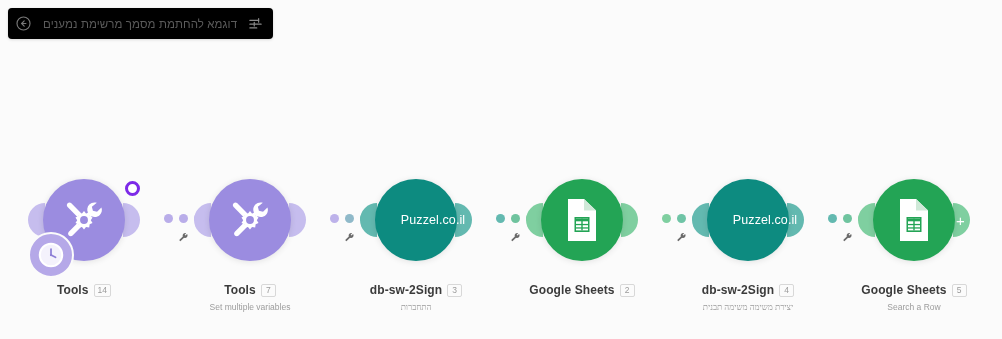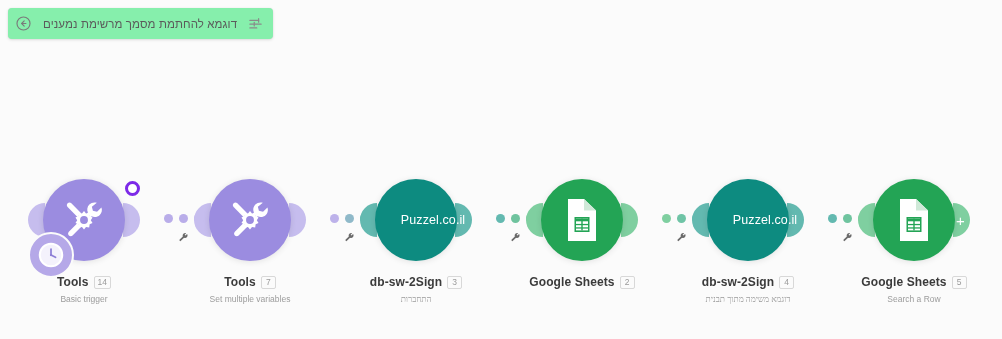--- a/index.html
+++ b/index.html
@@ -18,21 +18,21 @@
     position: absolute;
     inset: 0;
     background: #fbfbfb;
   }
   
   .topbar {
     position: absolute;
     left: 8px;
     top: 8px;
     height: 31px;
-    background: #86efac;
+    background: #000000;
     border-radius: 4px;
     box-shadow: 0 1px 3px rgba(0,0,0,0.13), 0 0 1px rgba(0,0,0,0.10);
     display: flex;
     align-items: center;
     padding: 0 10px 0 6px;
     box-sizing: border-box;
     min-width: 204px;
   }
   .topbar-back {
     width: 19px;
@@ -149,21 +149,21 @@
     top: 6px;
     width: 15px;
     height: 15px;
     border-radius: 50%;
     background: #ffffff;
     border: 3px solid #7d2ae8;
     box-sizing: border-box;
     cursor: pointer;
   }
   .node-caption {
-    margin-top: 0px;
+    margin-top: 8px;
     line-height: 1.25;
   }
   .node-title-row {
     display: flex;
     align-items: center;
     justify-content: center;
     gap: 5px;
   }
   .node-title {
     font-size: 12px;
@@ -333,21 +333,20 @@
             <circle cx="12" cy="12" r="0.9" fill="#8d7fd6" stroke="none"></circle>
           </svg>
         </div>
         <div class="purple-dot-badge"></div>
       </div>
       <div class="node-caption">
         <div class="node-title-row">
           <span class="node-title">Tools</span>
           <span class="node-badge">14</span>
         </div>
-        <div class="node-sub">Basic trigger</div>
       </div>
     </div>
 
     <div class="node-wrap" style="left:180px">
       <div class="bubble-box">
         <div class="socket left purple"></div>
         <div class="socket right purple"></div>
         <div class="bubble purple">
           <svg width="46" height="46" viewBox="0 0 48 48" fill="#ffffff">
             <path d="M10.8 6.6c-1.1-1.1-2.8-1.1-3.9 0-1.1 1.1-1.1 2.8 0 3.9l12.6 12.6 3.9-3.9L10.8 6.6z"></path>
@@ -415,21 +414,21 @@
         <div class="socket right teal"></div>
         <div class="bubble teal">
           <span class="bubble-label">Puzzel.co.il</span>
         </div>
       </div>
       <div class="node-caption">
         <div class="node-title-row">
           <span class="node-title">db-sw-2Sign</span>
           <span class="node-badge">4</span>
         </div>
-        <div class="node-sub rtl">דוגמא משימה מתוך תבנית</div>
+        <div class="node-sub rtl">יצירת משימה משימה תבנית</div>
       </div>
     </div>
 
     <div class="node-wrap" style="left:844px">
       <div class="bubble-box">
         <div class="socket left green"></div>
         <div class="socket right green plus">
           <span class="plus-glyph">+</span>
         </div>
         <div class="bubble green">

